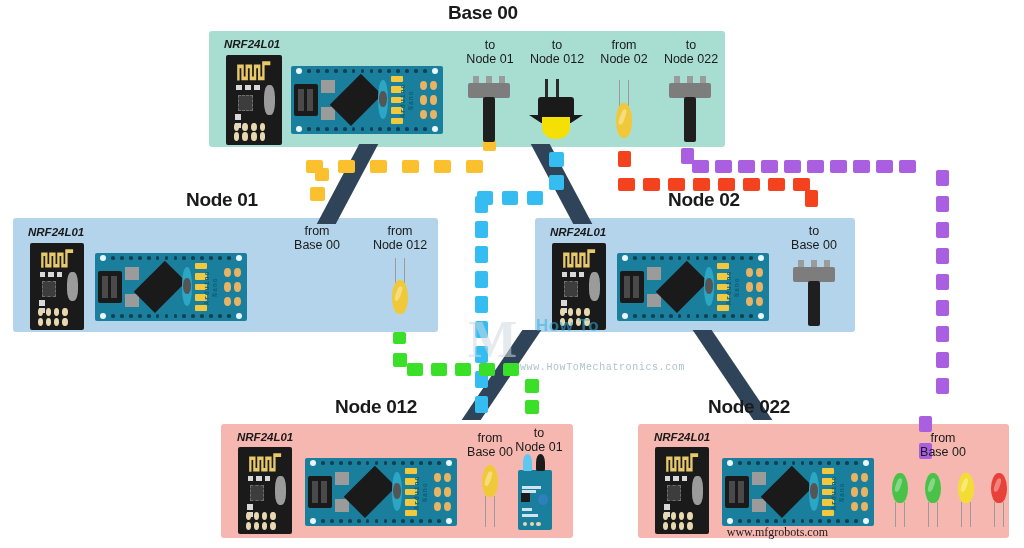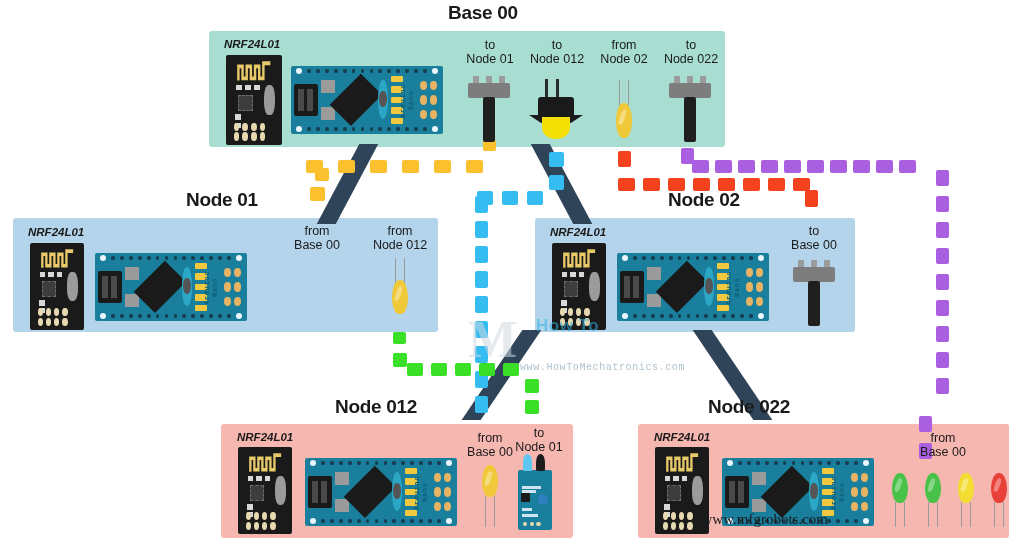--- a/index.html
+++ b/index.html
@@ -177,22 +177,22 @@
   }
   .wm-center .wm-bot {
     position: absolute; left: 46px; top: 24px; font-size: 22px; font-weight: bold;
     color: #1a8fc4; font-family: "Liberation Sans", sans-serif; letter-spacing: -0.5px;
   }
   .wm-center .wm-url {
     position: absolute; left: 52px; top: 50px; font-size: 10px;
     color: #6c8fa3; font-family: "Liberation Mono", monospace; letter-spacing: 0.6px;
   }
   .wm-corner {
-    position: absolute; right: 8px; bottom: 20px; z-index: 20;
-    font-family: "Liberation Serif", serif; font-size: 15px; color: #1a1a1a;
+    position: absolute; right: 8px; bottom: 8px; z-index: 20;
+    font-family: "Liberation Serif", serif; font-size: 12px; color: #1a1a1a;
   }
 </style>
 </head>
 <body>
 
 <div id="stage">
 
   <div class="band" style="left:338px;top:144px;width:19px;height:80px;transform:skewX(-28deg);"></div>
   <div class="band" style="left:552px;top:144px;width:19px;height:80px;transform:skewX(28deg);"></div>
   <div class="band" style="left:492px;top:330px;width:19px;height:90px;transform:skewX(-34deg);"></div>

